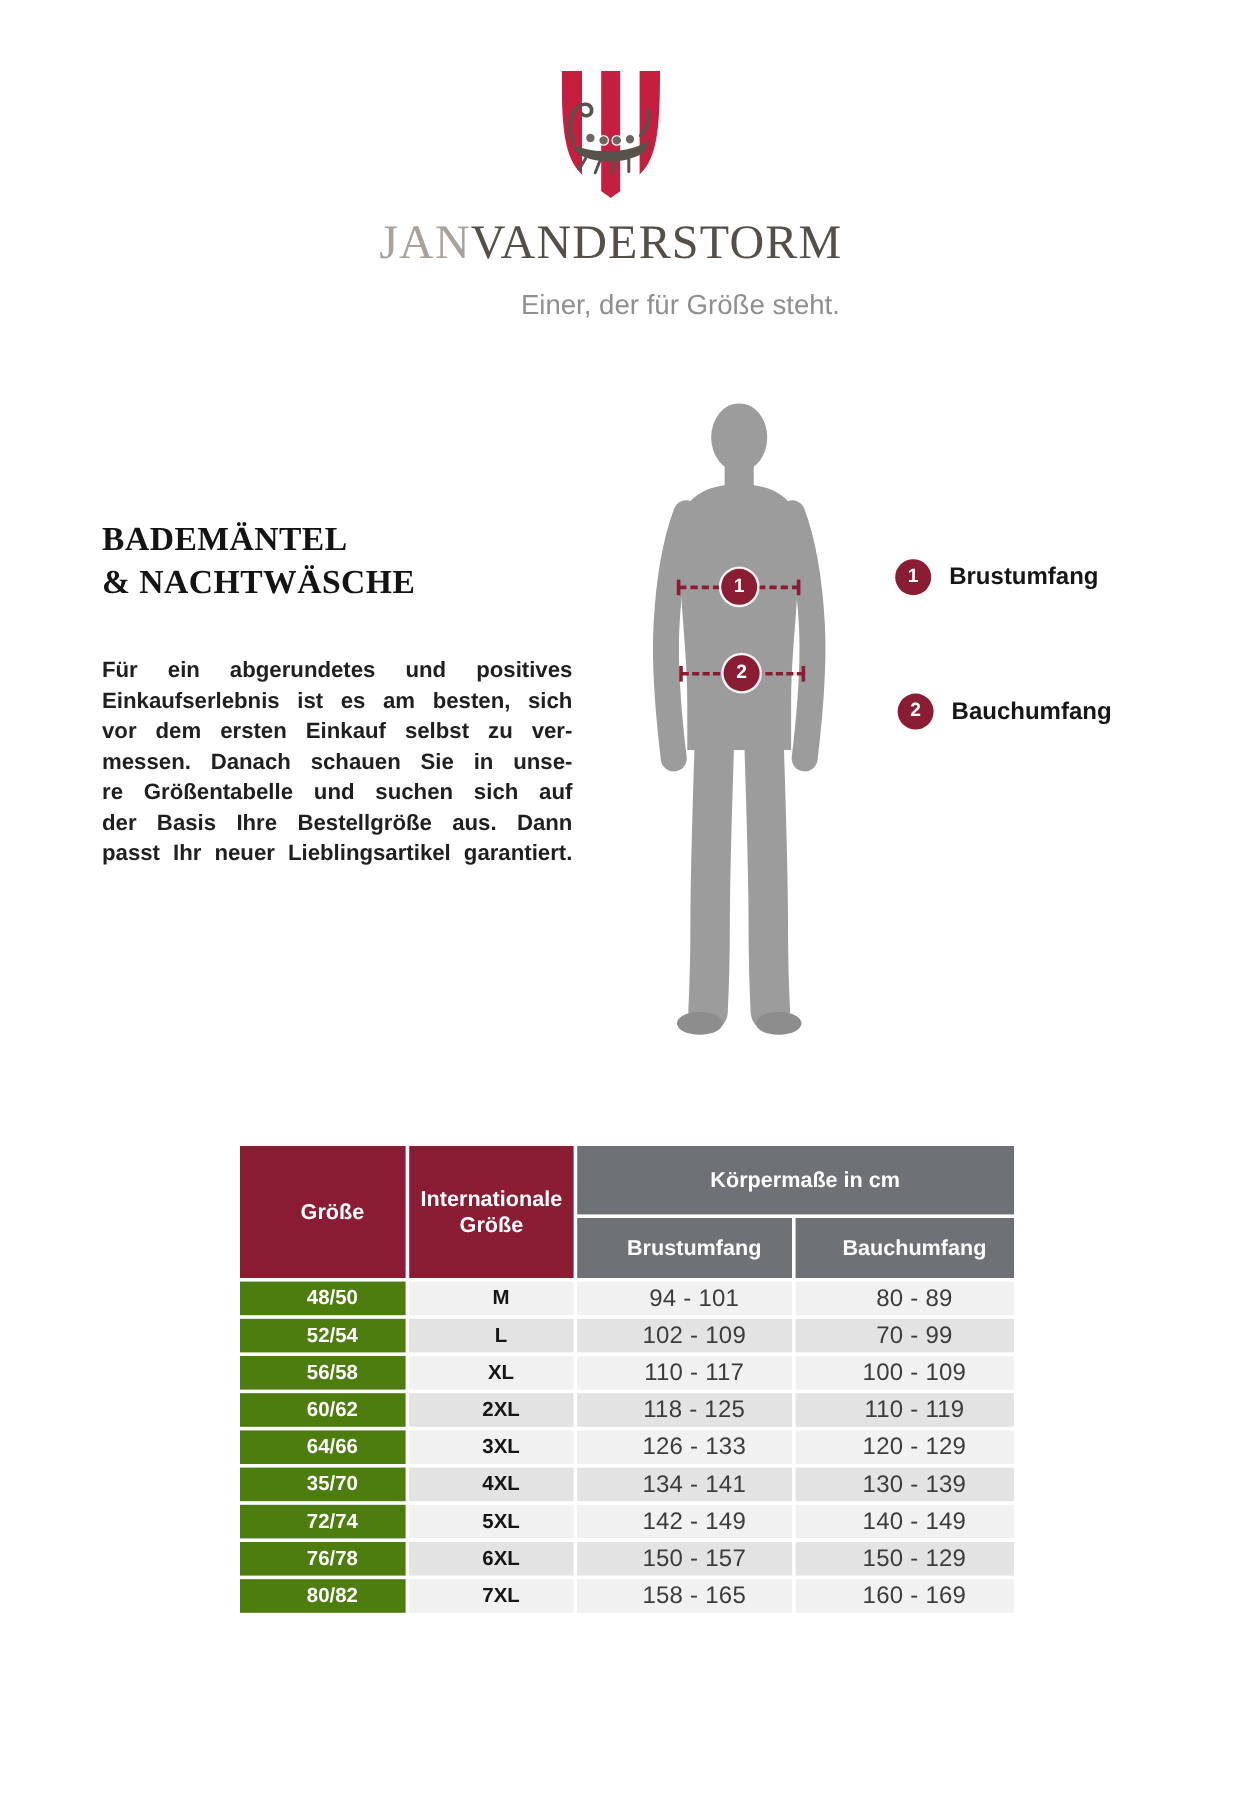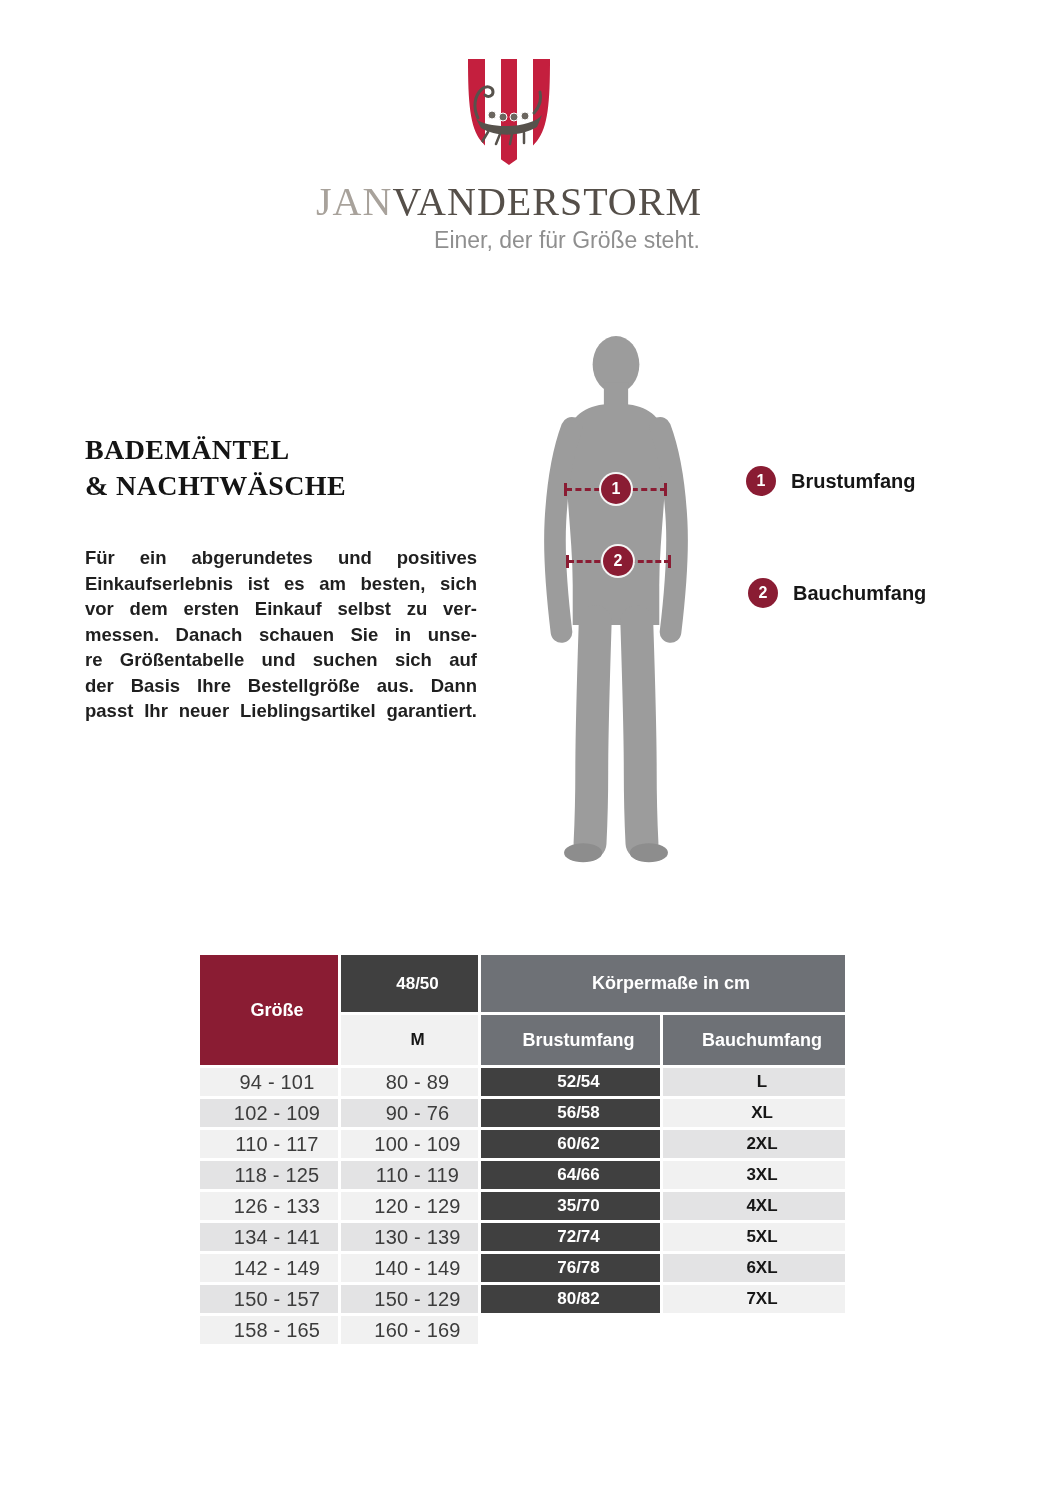--- a/index.html
+++ b/index.html
@@ -12,21 +12,21 @@
   
   .logo-wrap { position:absolute; top:56px; left:0; width:1018px; display:flex; flex-direction:column; align-items:center; }
   .shield-svg { width:122px; height:112px; display:block; }
   .lockup { display:inline-block; text-align:center; margin-top:12px; }
   .brand {
     font-family:"Liberation Serif", serif; font-size:40px; letter-spacing:1px;
     font-weight:500; line-height:44px; white-space:nowrap;
   }
   .brand-light { color:#A8A29B; }
   .brand-dark  { color:#554F49; }
-  .tagline { text-align:right; font-size:23px; color:#8F8F8F; margin-top:3px; padding-right:2px; }
+  .tagline { text-align:right; font-size:23px; color:#8F8F8F; margin-top:17px; padding-right:2px; }
 
   
   .intro { position:absolute; left:85px; top:432px; width:392px; }
   .intro h1 {
     margin:0; font-family:"Liberation Serif", serif; font-size:28px; line-height:36px;
     color:#141414; letter-spacing:0.4px; font-weight:700; white-space:pre-line;
   }
   .intro p {
     margin:41px 0 0; font-size:18.5px; line-height:25.5px; font-weight:600; color:#1F1F1F;
     white-space:pre-line; text-align:justify; text-align-last:justify;
@@ -68,21 +68,21 @@
   .th-red {
     background:#8A1C33; color:#ffffff; font-weight:700; font-size:18px; line-height:22px;
   }
   .th-groesse { grid-column:1; grid-row:1 / 3; }
   .th-int     { grid-column:2; grid-row:1 / 3; padding:0 6px; }
   .th-gray { background:#6E7176; color:#ffffff; font-weight:700; font-size:18px; }
   .th-group { grid-column:3 / 5; grid-row:1; }
   .th-brust { grid-column:3; grid-row:2; }
   .th-bauch { grid-column:4; grid-row:2; }
 
-  .cell-red  { background:#404040; color:#ffffff; font-weight:700; font-size:17px; }
+  .cell-red  { background:#4d7c0f; color:#ffffff; font-weight:700; font-size:17px; }
   .row-a { background:#F1F1F1; }
   .row-b { background:#E3E3E4; }
   .cell-int { font-weight:700; font-size:17px; color:#161616; }
   .cell-num { font-weight:500; font-size:20px; color:#3C3C3C; letter-spacing:0.2px; }
 </style>
 </head>
 <body>
 
 <div class="page">
 
@@ -159,33 +159,34 @@
     <div class="badge">1</div>
     <div class="legend-label">Brustumfang</div>
   </div>
   <div class="legend-item legend-waist">
     <div class="badge">2</div>
     <div class="legend-label">Bauchumfang</div>
   </div>
 
   <div class="size-table">
     <div class="cell th-red th-groesse">Größe</div>
+    <div class="cell th-red th-int">Internationale Größe</div>
     <div class="cell th-gray th-group">Körpermaße in cm</div>
     <div class="cell th-gray th-brust">Brustumfang</div>
     <div class="cell th-gray th-bauch">Bauchumfang</div>
 
     <div class="cell cell-red">48/50</div>
     <div class="cell row-a cell-int">M</div>
     <div class="cell row-a cell-num">94 - 101</div>
     <div class="cell row-a cell-num">80 - 89</div>
 
     <div class="cell cell-red">52/54</div>
     <div class="cell row-b cell-int">L</div>
     <div class="cell row-b cell-num">102 - 109</div>
-    <div class="cell row-b cell-num">90 - 76</div>
+    <div class="cell row-b cell-num">70 - 99</div>
 
     <div class="cell cell-red">56/58</div>
     <div class="cell row-a cell-int">XL</div>
     <div class="cell row-a cell-num">110 - 117</div>
     <div class="cell row-a cell-num">100 - 109</div>
 
     <div class="cell cell-red">60/62</div>
     <div class="cell row-b cell-int">2XL</div>
     <div class="cell row-b cell-num">118 - 125</div>
     <div class="cell row-b cell-num">110 - 119</div>

